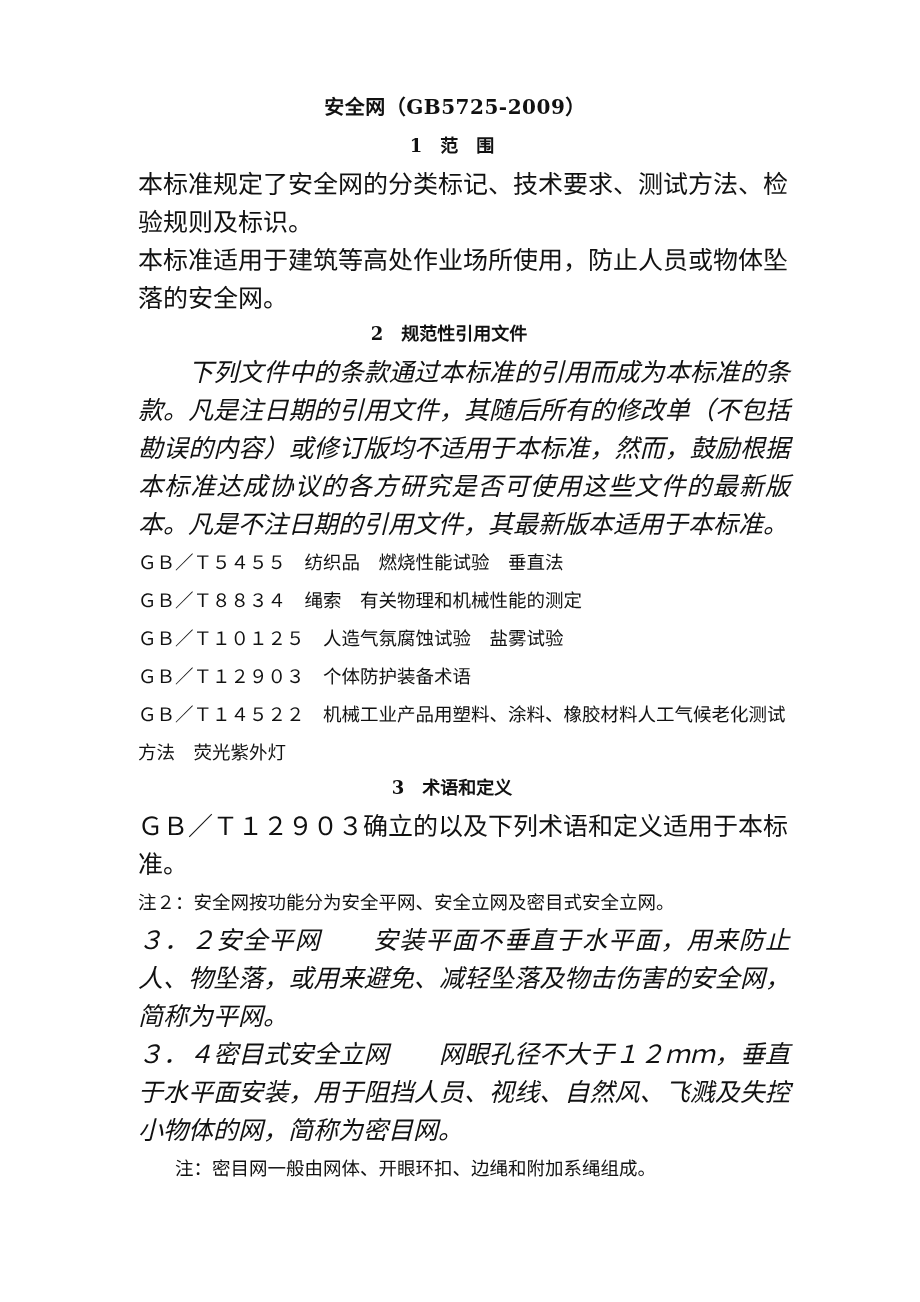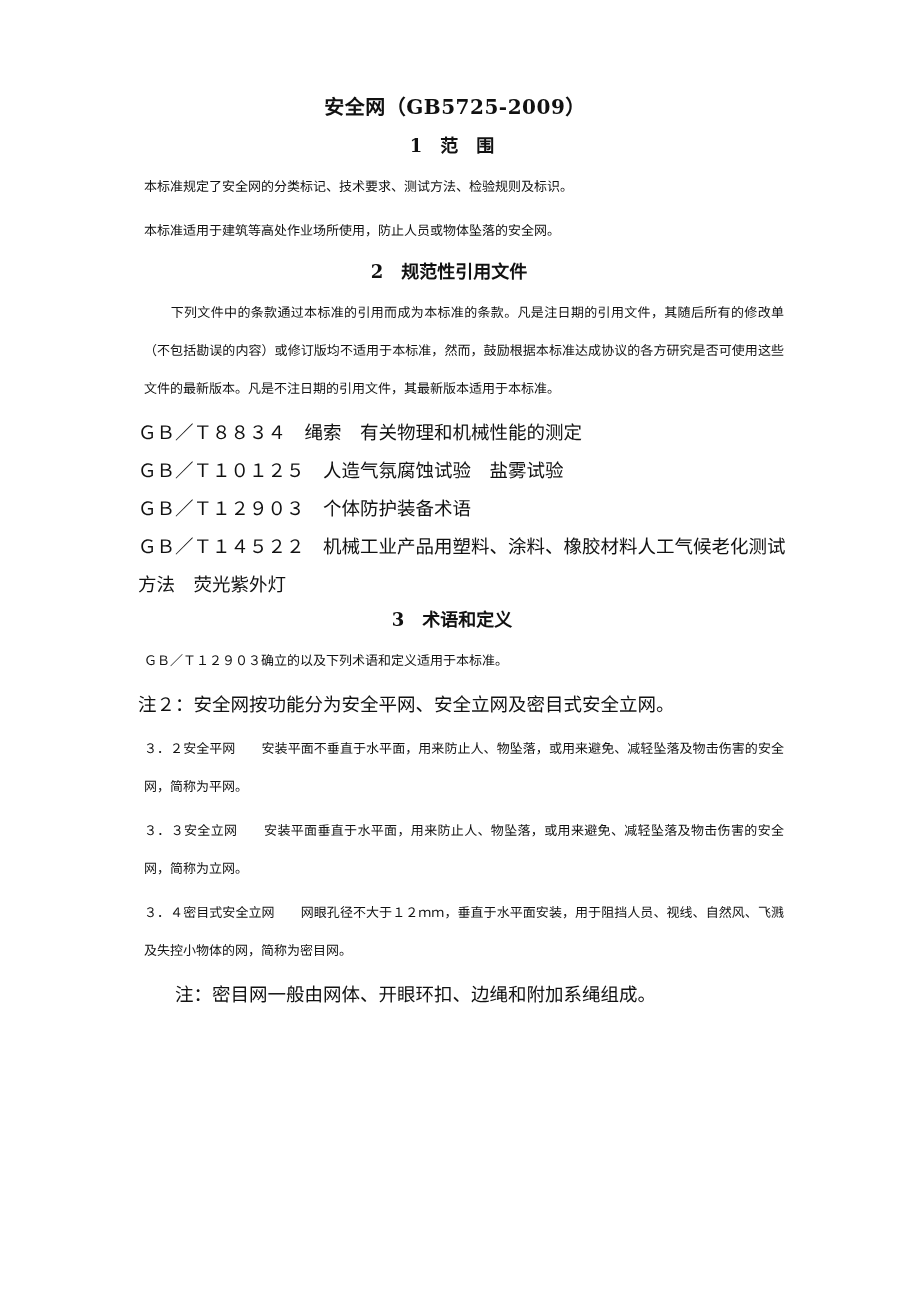--- a/index.html
+++ b/index.html
@@ -43,30 +43,31 @@
     margin: 0 0 4px 0;
     padding-right: 24px;
     white-space: pre;
   }
 
   .section-heading.wide {
     padding-right: 30px;
   }
 
   p.body-line {
-    font-size: 13px;
+    font-size: 25px;
     line-height: 38px;
-    margin: 6px;
+    margin: 0;
     white-space: pre-wrap;
     letter-spacing: 0px;
   }
 
   p.body-line.justify {
     text-align: justify;
     text-align-last: left;
+    font-style: italic;
   }
 
   .block {
     margin: 0;
     padding: 0;
   }
 
   .ref-line {
     font-size: 18.5px;
     line-height: 38px;
@@ -90,34 +91,34 @@
 
   <div class="block">
     <h2 class="section-heading">1　范　围</h2>
     <p class="body-line">本标准规定了安全网的分类标记、技术要求、测试方法、检验规则及标识。</p>
     <p class="body-line">本标准适用于建筑等高处作业场所使用，防止人员或物体坠落的安全网。</p>
   </div>
 
   <div class="block">
     <h2 class="section-heading wide">2　规范性引用文件</h2>
     <p class="body-line justify">　　下列文件中的条款通过本标准的引用而成为本标准的条款。凡是注日期的引用文件，其随后所有的修改单（不包括勘误的内容）或修订版均不适用于本标准，然而，鼓励根据本标准达成协议的各方研究是否可使用这些文件的最新版本。凡是不注日期的引用文件，其最新版本适用于本标准。</p>
+    <p class="ref-line">ＧＢ／Ｔ５４５５　纺织品　燃烧性能试验　垂直法</p>
     <p class="ref-line">ＧＢ／Ｔ８８３４　绳索　有关物理和机械性能的测定</p>
     <p class="ref-line">ＧＢ／Ｔ１０１２５　人造气氛腐蚀试验　盐雾试验</p>
     <p class="ref-line">ＧＢ／Ｔ１２９０３　个体防护装备术语</p>
     <p class="ref-line justify">ＧＢ／Ｔ１４５２２　机械工业产品用塑料、涂料、橡胶材料人工气候老化测试方法　荧光紫外灯</p>
   </div>
 
   <div class="block">
     <h2 class="section-heading">3　术语和定义</h2>
     <p class="body-line">ＧＢ／Ｔ１２９０３确立的以及下列术语和定义适用于本标准。</p>
 
     <p class="note-line">注２：安全网按功能分为安全平网、安全立网及密目式安全立网。</p>
 
     <p class="body-line justify">３．２安全平网　　安装平面不垂直于水平面，用来防止人、物坠落，或用来避免、减轻坠落及物击伤害的安全网，简称为平网。</p>
 
-    <p class="body-line justify">３．３安全立网　　安装平面垂直于水平面，用来防止人、物坠落，或用来避免、减轻坠落及物击伤害的安全网，简称为立网。</p>
 
     <p class="body-line justify">３．４密目式安全立网　　网眼孔径不大于１２ｍｍ，垂直于水平面安装，用于阻挡人员、视线、自然风、飞溅及失控小物体的网，简称为密目网。</p>
     <p class="note-line">　　注：密目网一般由网体、开眼环扣、边绳和附加系绳组成。</p>
 
   </div>
 
 </div>
 
 </body></html>

